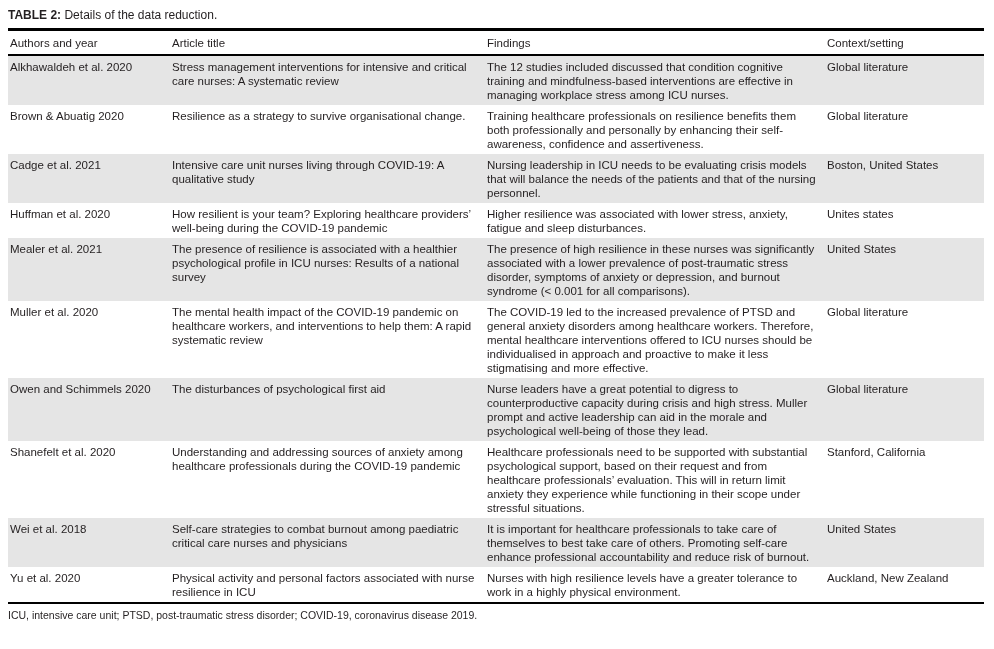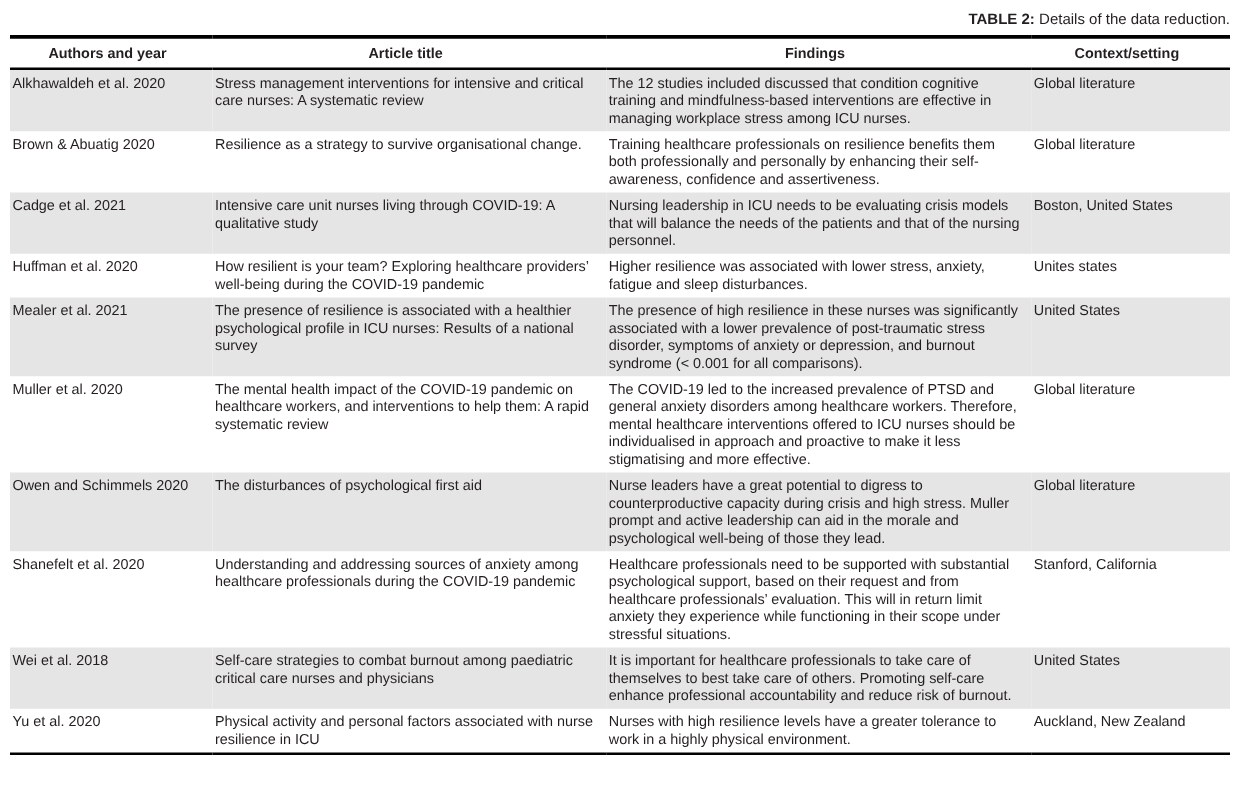--- a/index.html
+++ b/index.html
@@ -22,38 +22,37 @@
   }
   .page {
     padding: 8px 0 0 8px;
     width: 994px;
   }
   .caption {
     font-size: 12px;
     line-height: 15px;
     margin: 0 0 5px 0;
     width: 976px;
-    text-align: right;
   }
   .caption b { font-weight: bold; }
   table.reduction-table {
     border-collapse: collapse;
     table-layout: fixed;
     width: 976px;
     border-top: 3px solid var(--rule);
     border-bottom: 2px solid var(--rule);
   }
   col.c-authors { width: 162px; }
   col.c-title   { width: 315px; }
   col.c-findings{ width: 340px; }
   col.c-context { width: 159px; }
   thead th {
-    text-align: center;
+    text-align: left;
     font-size: 11.5px;
-    font-weight: bold;
+    font-weight: normal;
     line-height: 14px;
     padding: 5px 8px 4px 2px;
     border-bottom: 2px solid var(--rule);
     vertical-align: bottom;
     margin-left: 38px;
   }
   tbody td {
     font-size: 11.5px;
     line-height: 14px;
     vertical-align: top;
@@ -150,14 +149,15 @@
   </tr>
         <tr>
     <td>Yu et al. 2020</td>
     <td>Physical activity and personal factors associated with nurse resilience in ICU</td>
     <td>Nurses with high resilience levels have a greater tolerance to work in a highly physical environment.</td>
     <td>Auckland, New Zealand</td>
   </tr>
       </tbody>
   </table>
 
+  <div class="footnote">ICU, intensive care unit; PTSD, post-traumatic stress disorder; COVID-19, coronavirus disease 2019.</div>
 
 </div>
 
 </body></html>

